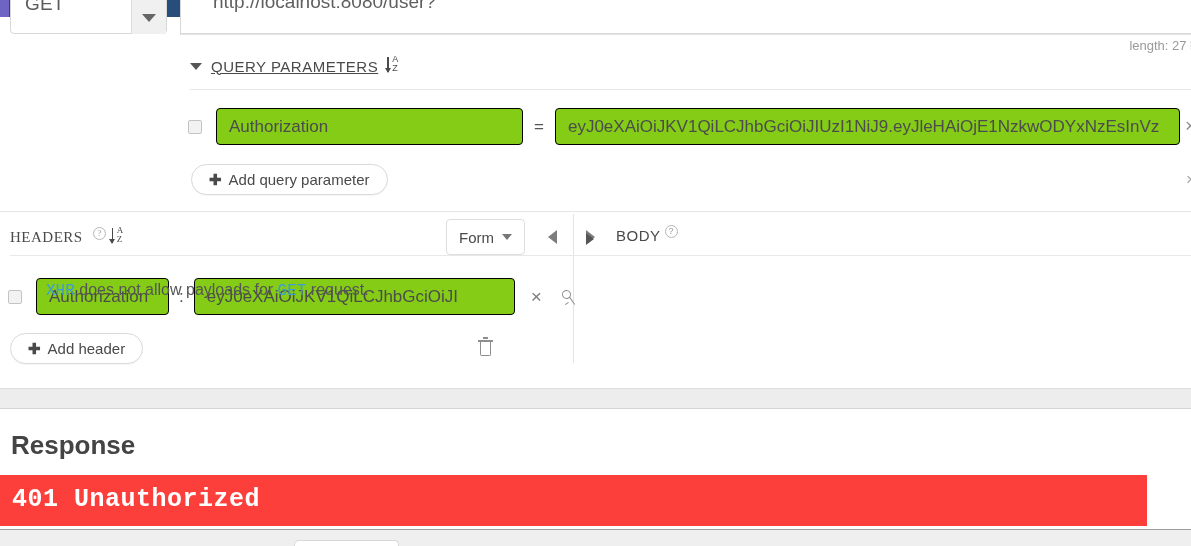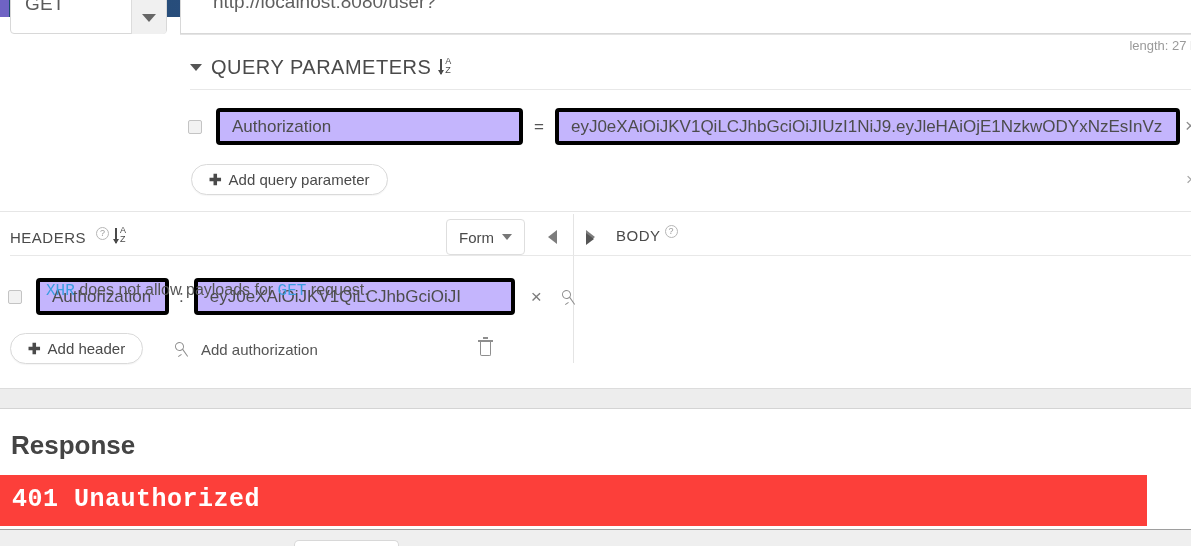--- a/index.html
+++ b/index.html
@@ -71,21 +71,21 @@
 
   
   .qp-header {
     position: absolute; left: 190px; top: 56px;
     display: flex; align-items: center; gap: 9px;
   }
   .tri-down {
     width: 0; height: 0; border-left: 6px solid transparent;
     border-right: 6px solid transparent; border-top: 7px solid #555;
   }
-  .qp-title { font-size: 20px; color: #4a4a4a; letter-spacing: .5px; }
+  .qp-title { font-size: 15px; color: #4a4a4a; letter-spacing: .5px; text-decoration: underline; }
   .sort-icon { display: inline-block; width: 18px; height: 20px; position: relative; }
   .sort-icon .arr {
     position: absolute; left: 0; top: 1px; width: 1.5px; height: 15px; background: #4a4a4a;
   }
   .sort-icon .arrhead {
     position: absolute; left: -2.5px; top: 12px; width: 0; height: 0;
     border-left: 3.5px solid transparent; border-right: 3.5px solid transparent;
     border-top: 5px solid #4a4a4a;
   }
   .sort-icon .az { position: absolute; left: 5px; top: -2px; font-size: 9px; color: #4a4a4a; line-height: 10px; }
@@ -94,22 +94,22 @@
   .rule-qp {
     position: absolute; left: 190px; right: 0; top: 89px; height: 1px; background: #e8e8e8;
   }
 
   .qp-row { position: absolute; left: 188px; top: 108px; display: flex; align-items: center; }
   .chk {
     width: 14px; height: 14px; border: 1px solid #c4c4c4; border-radius: 2px;
     background: #f2f2f2; margin-right: 14px;
   }
   .field {
-    height: 37px; border: 4px solid #000000; border-radius: 4px;
-    background: #c4b5fd; display: flex; align-items: center;
+    height: 37px; border: 1px solid #000000; border-radius: 4px;
+    background: #84cc16; display: flex; align-items: center;
     padding: 0 12px; font-size: 17px; color: #4c4c4c; overflow: hidden;
     white-space: nowrap;
   }
   .qp-key { width: 307px; }
   .eq { margin: 0 11px; font-size: 17px; color: #555; }
   .qp-val { width: 625px; }
   .x-btn {
     position: absolute; left: 1185px; top: 116px;
     font-size: 19px; color: #8c8c8c; line-height: 20px;
   }
@@ -129,21 +129,21 @@
 
   
   .split-rule {
     position: absolute; left: 0; right: 0; top: 211px; height: 1px; background: #e6e6e6;
   }
   .headers-pane { position: absolute; left: 0; top: 212px; width: 573px; height: 151px; }
   .vert-div { position: absolute; left: 573px; top: 214px; width: 1px; height: 149px; background: #e4e4e4; }
   .body-pane { position: absolute; left: 574px; top: 212px; right: 0; height: 151px; }
 
   .sec-head { position: absolute; display: flex; align-items: center; }
-  .headers-head { left: 10px; top: 15px; gap: 6px; }
+  .headers-head { left: 10px; top: 15px; gap: 6px; font-family: Liberation Serif, serif; }
   .sec-title { font-size: 15px; color: #4a4a4a; letter-spacing: .5px; }
   .q-mark {
     display: inline-block; width: 13px; height: 13px; border: 1px solid #b6b6b6;
     border-radius: 50%; font-size: 9px; line-height: 11px; text-align: center;
     color: #9b9b9b; margin-left: 4px; position: relative; top: -4px;
   }
   .form-btn {
     position: absolute; left: 446px; top: 219px; width: 79px; height: 36px;
     border: 1px solid #dedede; border-radius: 4px; background: #fff;
     display: flex; align-items: center; justify-content: center; gap: 8px;
@@ -330,28 +330,20 @@
       <span class="ring"></span>
         <span class="stem"></span>
         <span class="tooth"></span>
     </span>
   </div>
 
   <div class="pill-btn add-header">
     <span class="plus">✚</span>
     <span>Add header</span>
   </div>
-  <div class="add-auth">
-    <span class="key-icon">
-      <span class="ring"></span>
-        <span class="stem"></span>
-        <span class="tooth"></span>
-    </span>
-    <span>Add authorization</span>
-  </div>
   <div class="trash">
     <span class="handle"></span>
       <span class="lid"></span>
       <span class="can"></span>
   </div>
 
   <div class="body-pane">
     <div class="body-tri"></div>
     <div class="sec-head body-head">
       <span class="sec-title">BODY</span>

